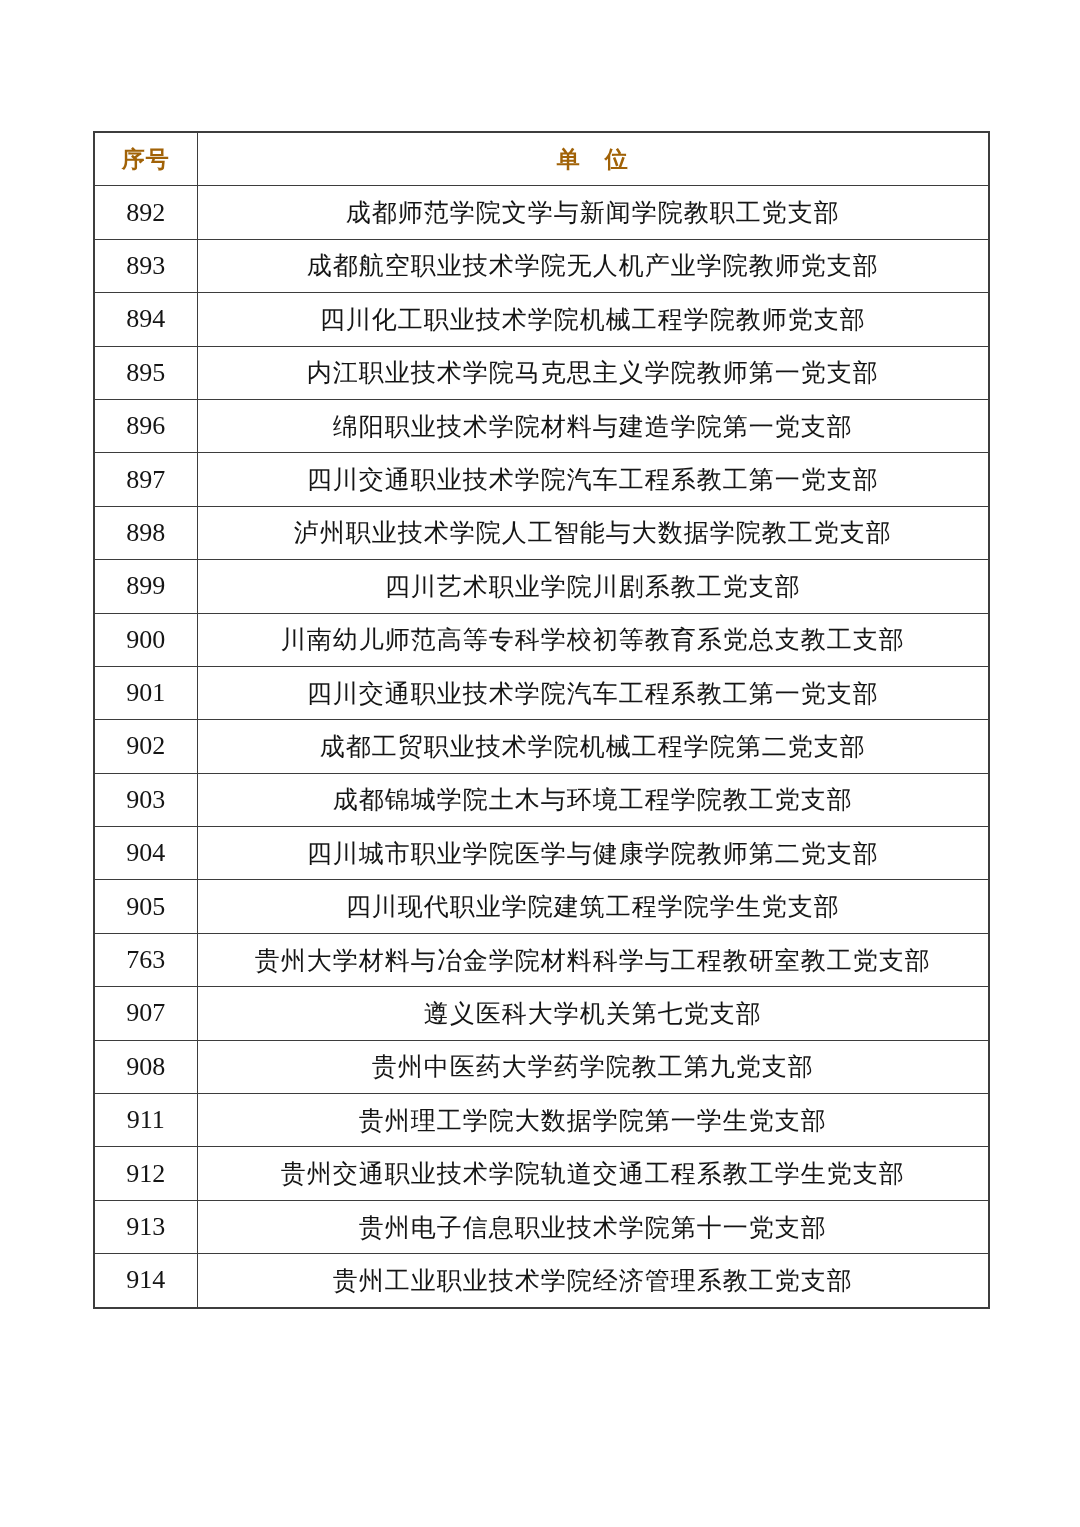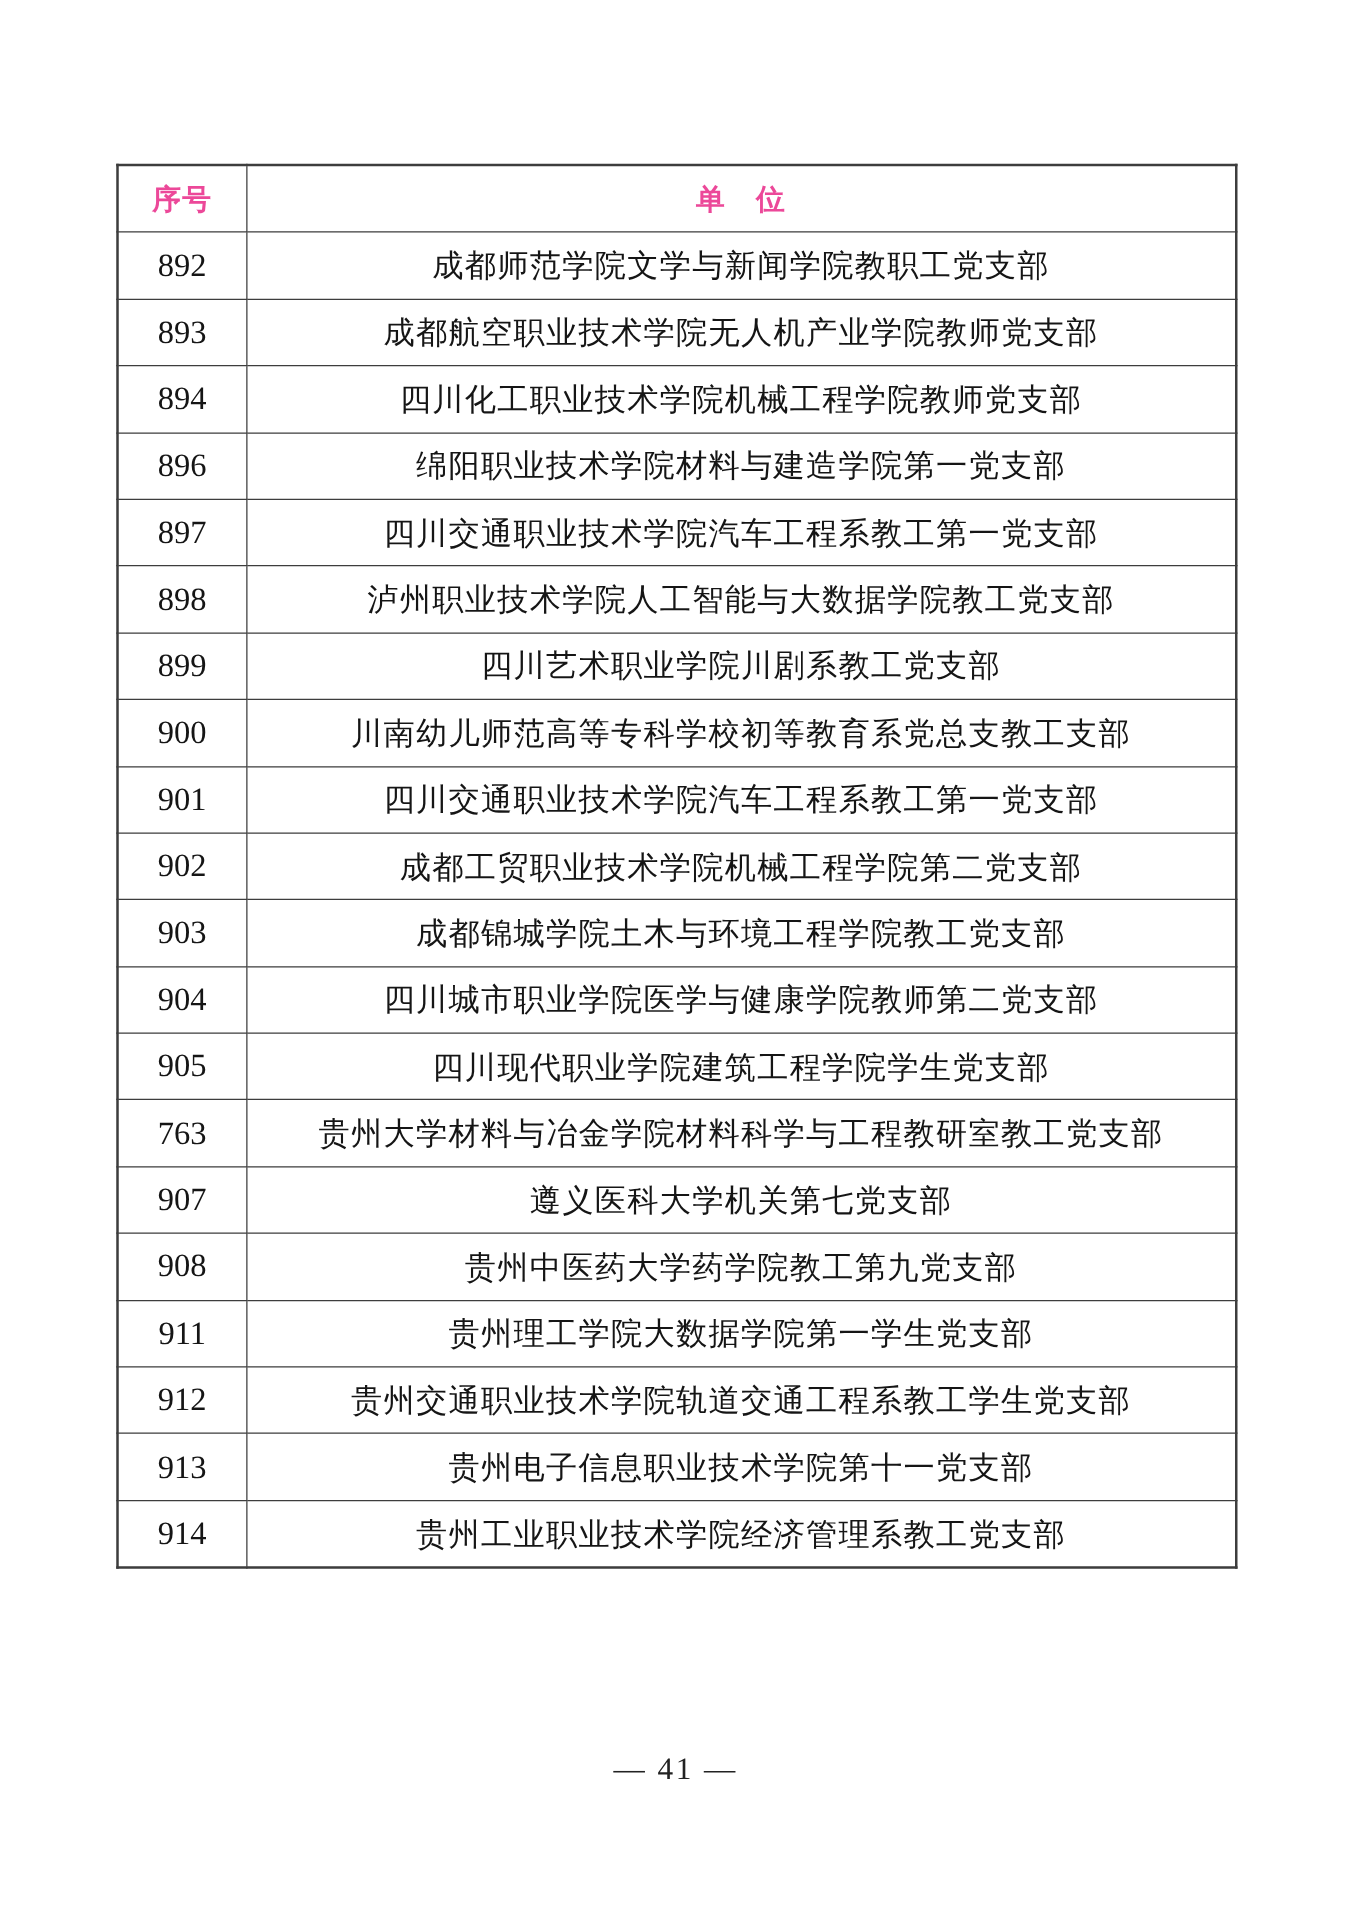--- a/index.html
+++ b/index.html
@@ -34,21 +34,21 @@
     height: 52.4px;
     overflow: hidden;
     white-space: nowrap;
   }
   col.col-no  { width: 103px; }
   col.col-unit{ width: 792px; }
   th.hdr {
     font-family: Liberation Mono, monospace;
     font-weight: 700;
     font-size: 23px;
-    color: #ec4899;
+    color: #a16207;
     letter-spacing: 1px;
   }
   td.no {
     font-size: 26px;
     font-weight: 400;
     color: #151515;
   }
   td.unit {
     font-size: 25px;
     letter-spacing: 1px;
@@ -88,20 +88,24 @@
           <td class="no">892</td>
           <td class="unit">成都师范学院文学与新闻学院教职工党支部</td>
         </tr>
         <tr>
           <td class="no">893</td>
           <td class="unit">成都航空职业技术学院无人机产业学院教师党支部</td>
         </tr>
         <tr>
           <td class="no">894</td>
           <td class="unit">四川化工职业技术学院机械工程学院教师党支部</td>
+        </tr>
+        <tr>
+          <td class="no">895</td>
+          <td class="unit">内江职业技术学院马克思主义学院教师第一党支部</td>
         </tr>
         <tr>
           <td class="no">896</td>
           <td class="unit">绵阳职业技术学院材料与建造学院第一党支部</td>
         </tr>
         <tr>
           <td class="no">897</td>
           <td class="unit">四川交通职业技术学院汽车工程系教工第一党支部</td>
         </tr>
         <tr>
@@ -160,17 +164,14 @@
           <td class="no">913</td>
           <td class="unit">贵州电子信息职业技术学院第十一党支部</td>
         </tr>
         <tr>
           <td class="no">914</td>
           <td class="unit">贵州工业职业技术学院经济管理系教工党支部</td>
         </tr>
       </tbody>
   </table>
 
-  <div class="footer">
-    <span>— 41 —</span>
-  </div>
 
 </div>
 
 </body></html>

